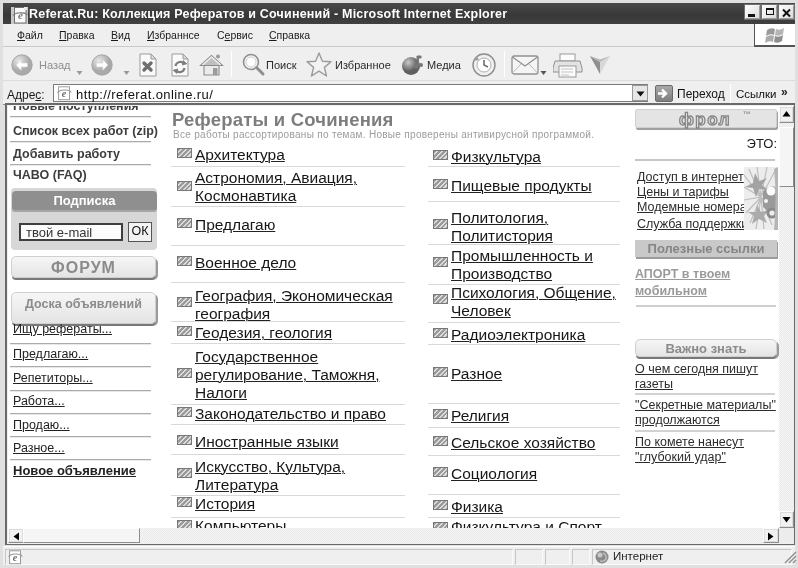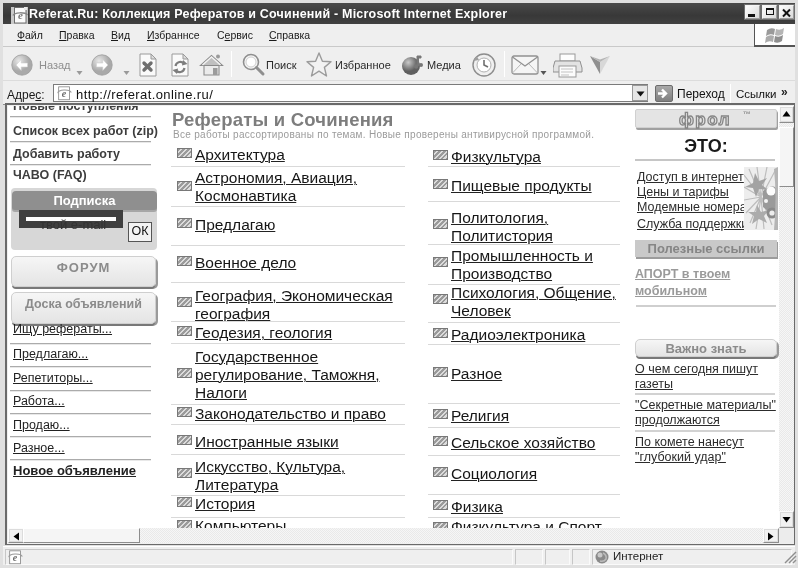--- a/index.html
+++ b/index.html
@@ -207,23 +207,23 @@
 <div id="page">
 <div class="abs sb" style="left:5px;top:-7px">Новые поступления</div>
 <div class="abs sb" style="left:5px;top:18px">Список всех работ (zip)</div>
 <div class="abs sb" style="left:5px;top:41px">Добавить работу</div>
 <div class="abs sb" style="left:5px;top:62px">ЧАВО (FAQ)</div>
 <div class="abs ssep" style="left:2px;top:10px;width:141px"></div>
 <div class="abs ssep" style="left:2px;top:35px;width:141px"></div>
 <div class="abs ssep" style="left:2px;top:58px;width:141px"></div>
 <div class="abs" style="left:3px;top:82px;width:146px;height:62px;background:#d7d7d7;border-radius:4px"></div>
 <div class="abs" style="left:4px;top:85px;width:145px;height:19px;background:#8f8f8f;border-radius:4px 4px 3px 3px;box-shadow:0 2px 0 #a6a6a6;color:#fff;font-weight:bold;font-size:13px;text-align:center;line-height:19px">Подписка</div>
-<div class="abs" style="left:11px;top:104px;width:104px;height:18px;background:#fdfdfd;border:7px solid #0c4a6e;font-size:13px;color:#333;line-height:16px;padding-left:14px">твой e-mail</div>
+<div class="abs" style="left:11px;top:117px;width:104px;height:18px;background:#fdfdfd;border:2px solid #0c4a6e;font-size:13px;color:#333;line-height:16px;padding-left:5px">твой e-mail</div>
 <div class="abs" style="left:120px;top:116px;width:24px;height:20px;background:#f3f3f3;border:1.5px solid #555;font-size:12.5px;color:#111;text-align:center;line-height:17px">ОК</div>
-<div class="abs rb" style="left:3px;top:150px;width:145px;height:31px;font-size:13px;line-height:22px;letter-spacing:1px">ФОРУМ</div>
+<div class="abs rb" style="left:3px;top:150px;width:145px;height:22px;font-size:16px;line-height:22px;letter-spacing:1px">ФОРУМ</div>
 <div class="abs rb" style="left:3px;top:186px;width:145px;height:32px;font-size:12.5px;line-height:22px">Доска объявлений</div>
 <div class="abs sbl" style="left:5px;top:216px">Ищу рефераты...</div>
 <div class="abs sbl" style="left:5px;top:241px">Предлагаю...</div>
 <div class="abs sbl" style="left:5px;top:265px">Репетиторы...</div>
 <div class="abs sbl" style="left:5px;top:288px">Работа...</div>
 <div class="abs sbl" style="left:5px;top:312px">Продаю...</div>
 <div class="abs sbl" style="left:5px;top:335px">Разное...</div>
 <div class="abs sbl" style="left:5px;top:357px;font-weight:bold;font-size:13px">Новое объявление</div>
 <div class="abs ssep" style="left:2px;top:237px;width:141px"></div>
 <div class="abs ssep" style="left:2px;top:260px;width:141px"></div>
@@ -301,21 +301,21 @@
 <div class="abs csep" style="left:420px;top:297px;width:192px"></div>
 <div class="abs csep" style="left:420px;top:321px;width:192px"></div>
 <div class="abs csep" style="left:420px;top:349px;width:192px"></div>
 <div class="abs csep" style="left:420px;top:388px;width:192px"></div>
 <div class="abs csep" style="left:420px;top:411px;width:192px"></div>
 <div class="abs" style="left:627px;top:3px;width:142px;height:19px;background:#e4e4e4;border-radius:2px;box-shadow:1px 2px 0 #a0a0a0;border:1px solid #d0d0d0"></div>
 <svg class="abs" style="left:657px;top:3px" width="120" height="20" viewBox="0 0 120 20">
         <text x="40" y="15.5" text-anchor="middle" font-family="Liberation Sans" font-weight="bold" font-size="17" fill="none" stroke="#868686" stroke-width="1.3" letter-spacing="1.5">фрол</text>
         <text x="78" y="8" font-size="8" fill="#8f8f8f" font-weight="bold">™</text>
       </svg>
-<div class="abs" style="left:627px;top:30px;width:142px;text-align:center;font-weight:bold;font-size:18px;color:#1a1a1a">ЭТО:</div>
+<div class="abs" style="left:627px;top:30px;width:142px;text-align:right;font-weight:normal;font-size:13px;color:#1a1a1a">ЭТО:</div>
 <div class="abs" style="left:627px;top:53px;width:140px;height:2px;background:#c6c6c6"></div>
 <div class="abs rsl" style="left:629px;top:64px">Доступ в интернет</div>
 <div class="abs rsl" style="left:629px;top:79px">Цены и тарифы</div>
 <div class="abs rsl" style="left:629px;top:94px">Модемные номера</div>
 <div class="abs rsl" style="left:629px;top:111px">Служба поддержки</div>
 <svg class="abs" style="left:736px;top:61px" width="34" height="63" viewBox="0 0 34 63">
         <rect width="34" height="63" fill="#ededed"></rect>
         <g stroke="#bdbdbd" stroke-width="1.2">
           <path d="M17 30 L0 8 M17 30 L5 2 M17 30 L13 0 M17 30 L23 0 M17 30 L31 4 M17 30 L0 20 M17 30 L0 33 M17 30 L2 46 M17 30 L6 56 M17 30 L12 62 M17 30 L20 62 M17 30 L28 58 M17 30 L34 48"></path>
         </g>

